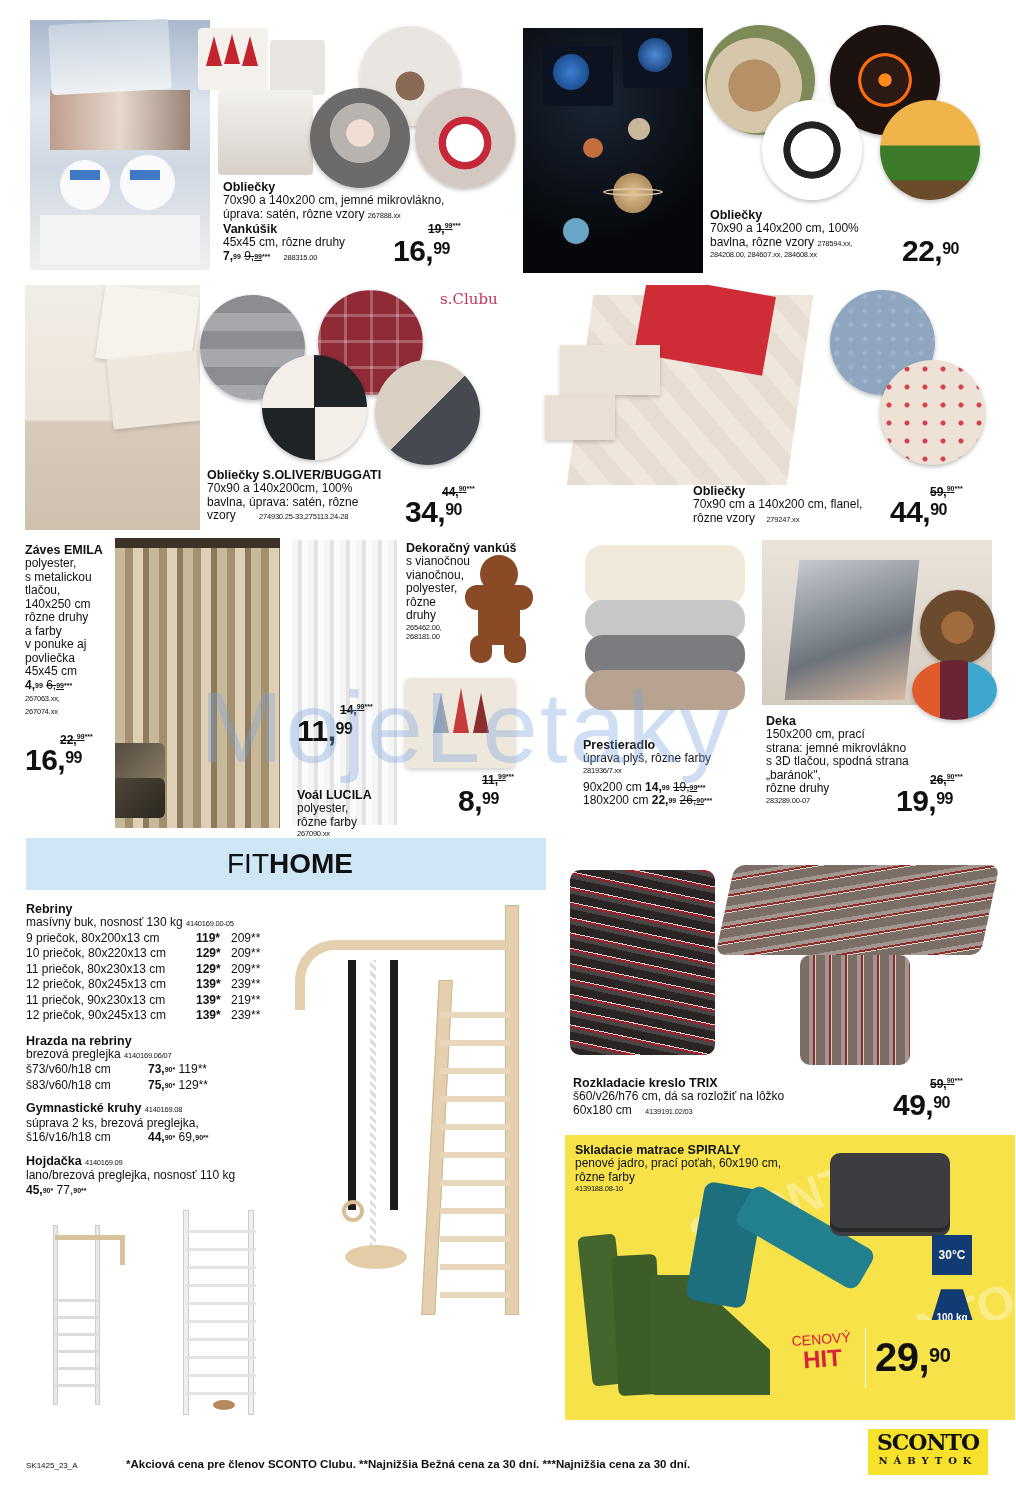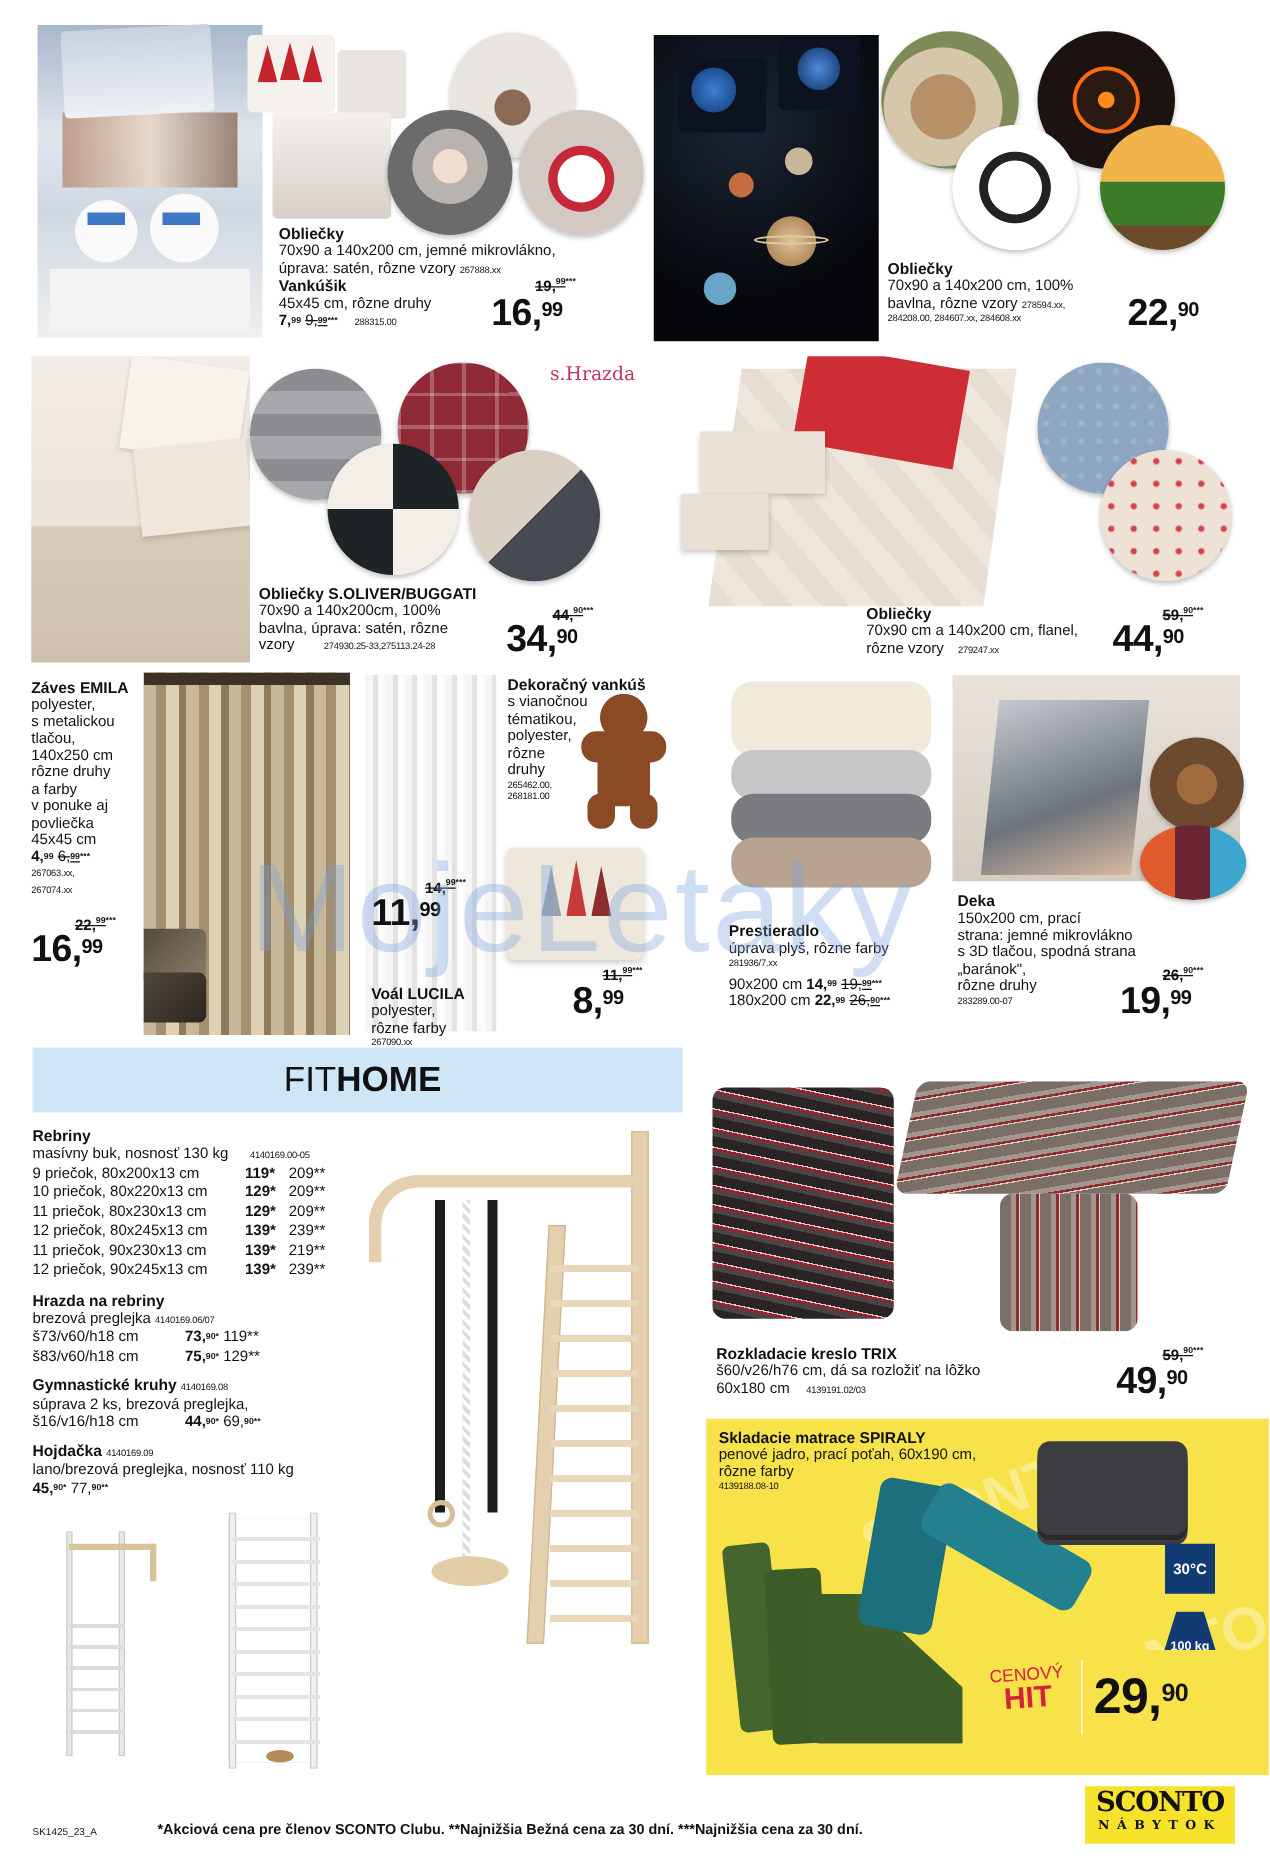--- a/index.html
+++ b/index.html
@@ -89,21 +89,21 @@
   <div class="code">284208.00, 284607.xx, 284608.xx</div>
 </div>
 <div class="price" style="left:902px;top:236px;"><span>22,</span><sup>90</sup></div>
 
 <div class="img" style="left:25px;top:285px;width:175px;height:245px;background:linear-gradient(180deg,#f2ede6 0%,#ece4da 55%,#d8cbbb 56%,#cfc0ae 100%);">
   <div class="abs" style="left:75px;top:5px;width:95px;height:75px;background:#f7f2ec;box-shadow:0 2px 4px rgba(0,0,0,.15);transform:rotate(8deg);"></div>
   <div class="abs" style="left:85px;top:70px;width:90px;height:70px;background:#efe7dc;box-shadow:0 2px 4px rgba(0,0,0,.15);transform:rotate(-6deg);"></div>
 </div>
 <div class="circle" style="left:200px;top:295px;width:105px;height:105px;background:repeating-linear-gradient(180deg,#8b8d90 0 18px,#a6a8ab 18px 36px);"></div>
 <div class="circle" style="left:318px;top:290px;width:105px;height:105px;background:repeating-linear-gradient(90deg,rgba(255,255,255,.25) 0 3px,transparent 3px 26px),repeating-linear-gradient(0deg,rgba(255,255,255,.25) 0 3px,transparent 3px 26px),#8f2a36;"></div>
-<div class="abs" style="left:440px;top:290px;color:#c2345c;font-family:'DejaVu Serif',serif;font-size:15px;">s.Hrazda</div>
+<div class="abs" style="left:440px;top:290px;color:#c2345c;font-family:'DejaVu Serif',serif;font-size:15px;">s.Clubu</div>
 <div class="circle" style="left:262px;top:355px;width:105px;height:105px;background:conic-gradient(#1e2326 0 25%,#f3efe8 0 50%,#1e2326 0 75%,#f3efe8 0);"></div>
 <div class="circle" style="left:375px;top:360px;width:105px;height:105px;background:linear-gradient(135deg,#d9cfc2 0 50%,#464a50 50%);"></div>
 
 <div class="abs" style="left:207px;top:468px;width:200px;">
   <div class="ttl">Obliečky S.OLIVER/BUGGATI</div>
   <div class="desc">70x90 a 140x200cm, 100%</div>
   <div class="desc">bavlna, úprava: satén, rôzne</div>
   <div class="desc"><span>vzory</span> <span class="code" style="margin-left:20px;">274930.25-33,275113.24-28</span></div>
 </div>
 <div class="oldp" style="left:442px;top:485px;"><span class="strike"><span>44,</span><sup>90</sup></span><sup>***</sup></div>
@@ -156,21 +156,21 @@
 <div class="abs" style="left:297px;top:788px;width:100px;">
   <div class="ttl">Voál LUCILA</div>
   <div class="desc">polyester,</div>
   <div class="desc">rôzne farby</div>
   <div class="code">267090.xx</div>
 </div>
 
 <div class="abs" style="left:406px;top:541px;width:120px;">
   <div class="ttl" style="white-space:nowrap;">Dekoračný vankúš</div>
   <div class="desc">s vianočnou</div>
-  <div class="desc">tématikou,</div>
+  <div class="desc">vianočnou,</div>
   <div class="desc">polyester,</div>
   <div class="desc">rôzne</div>
   <div class="desc">druhy</div>
   <div class="code">265462.00,</div>
   <div class="code">268181.00</div>
 </div>
 <div class="img" style="left:460px;top:555px;width:75px;height:110px;">
   <div class="abs" style="left:20px;top:0;width:38px;height:38px;border-radius:50%;background:#8a4a25;"></div>
   <div class="abs" style="left:5px;top:30px;width:68px;height:25px;border-radius:12px;background:#8a4a25;"></div>
   <div class="abs" style="left:18px;top:40px;width:42px;height:50px;border-radius:12px;background:#8a4a25;"></div>
@@ -218,21 +218,21 @@
 
 <div class="watermark">MojeLetaky</div>
 
 <div class="section-banner">
   <span class="thin">FIT</span>
     <span>HOME</span>
 </div>
 
 <div class="abs" style="left:26px;top:902px;width:270px;">
   <div class="ttl">Rebriny</div>
-  <div class="desc" style="white-space:nowrap;"><span>masívny buk, nosnosť 130 kg</span> <span class="code" style="margin-left:14px;">4140169.00-05</span></div>
+  <div class="desc" style="white-space:nowrap;"><span>masívny buk, nosnosť 130 kg</span> <span class="code" style="">4140169.00-05</span></div>
   <div class="row">
       <span class="c1">9 priečok, 80x200x13 cm</span>
       <span class="c2">119*</span>
       <span class="c3">209**</span>
     </div>
   <div class="row">
       <span class="c1">10 priečok, 80x220x13 cm</span>
       <span class="c2">129*</span>
       <span class="c3">209**</span>
     </div>

